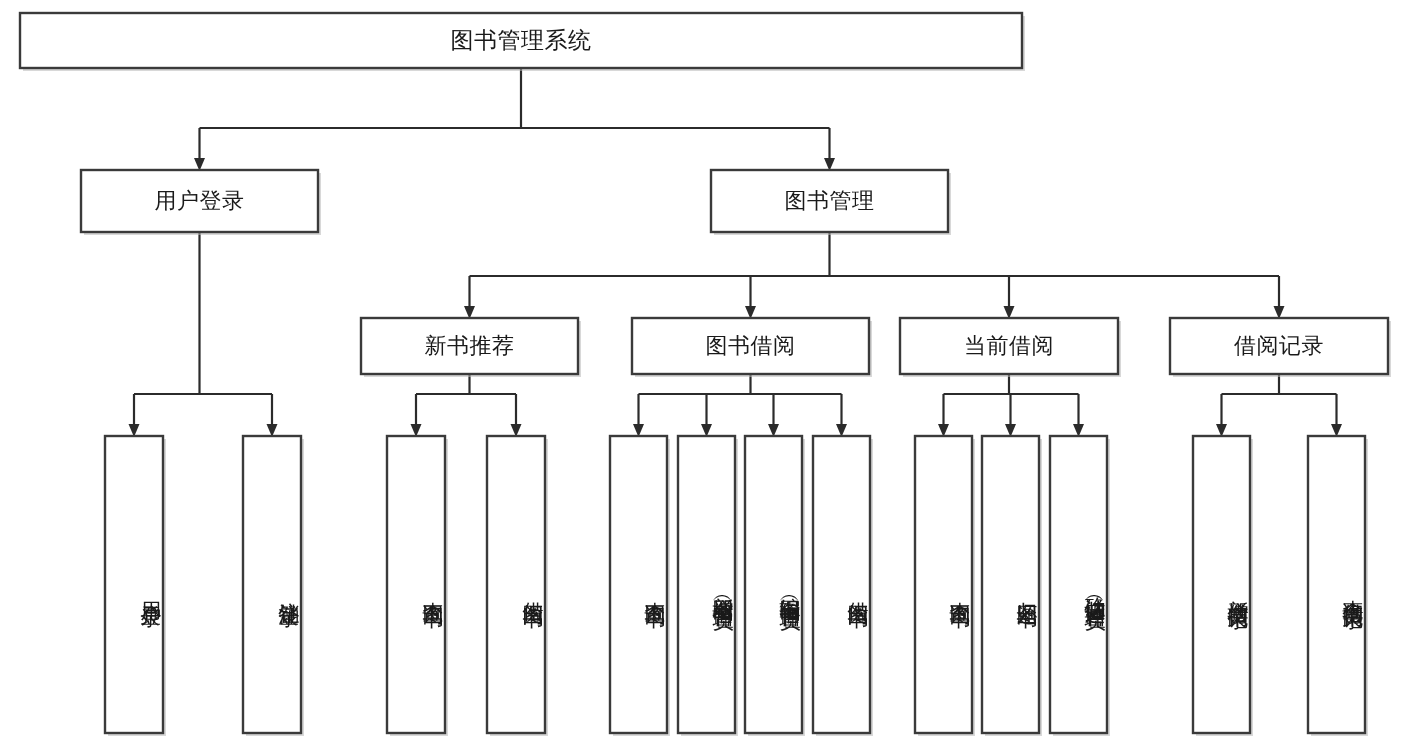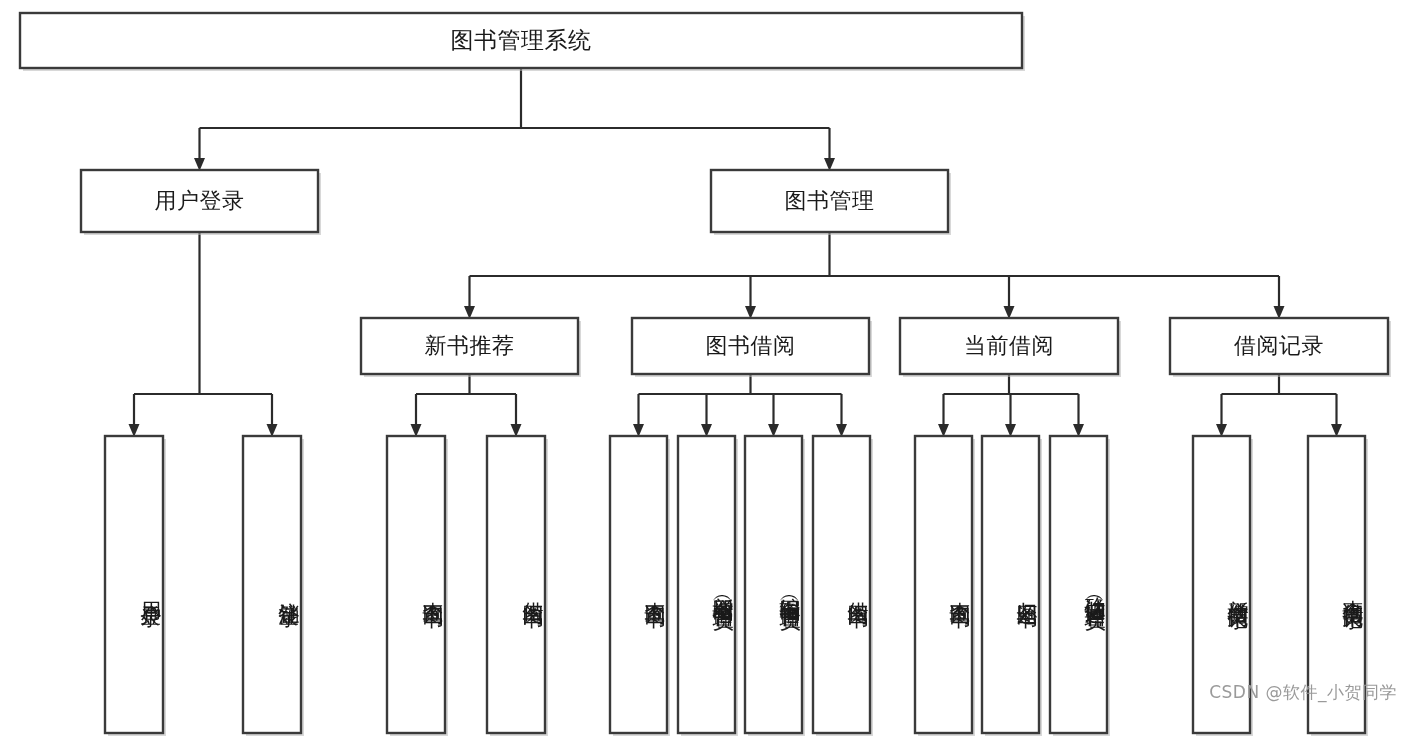--- a/index.html
+++ b/index.html
@@ -286,15 +286,14 @@
         <span>确认归还（管理员）</span>
       </div>
       <div class="vlabel" style="left: 1193px; top: 450px; width: 57px; height: 277px;">
         <span>新增借阅记录</span>
       </div>
       <div class="vlabel" style="left: 1308px; top: 450px; width: 57px; height: 277px;">
         <span>查询借阅记录</span>
       </div>
     </div>
 
-  <div class="watermark">CSDN @软件_小贺同学</div>
 
 </div>
 
 </body></html>

